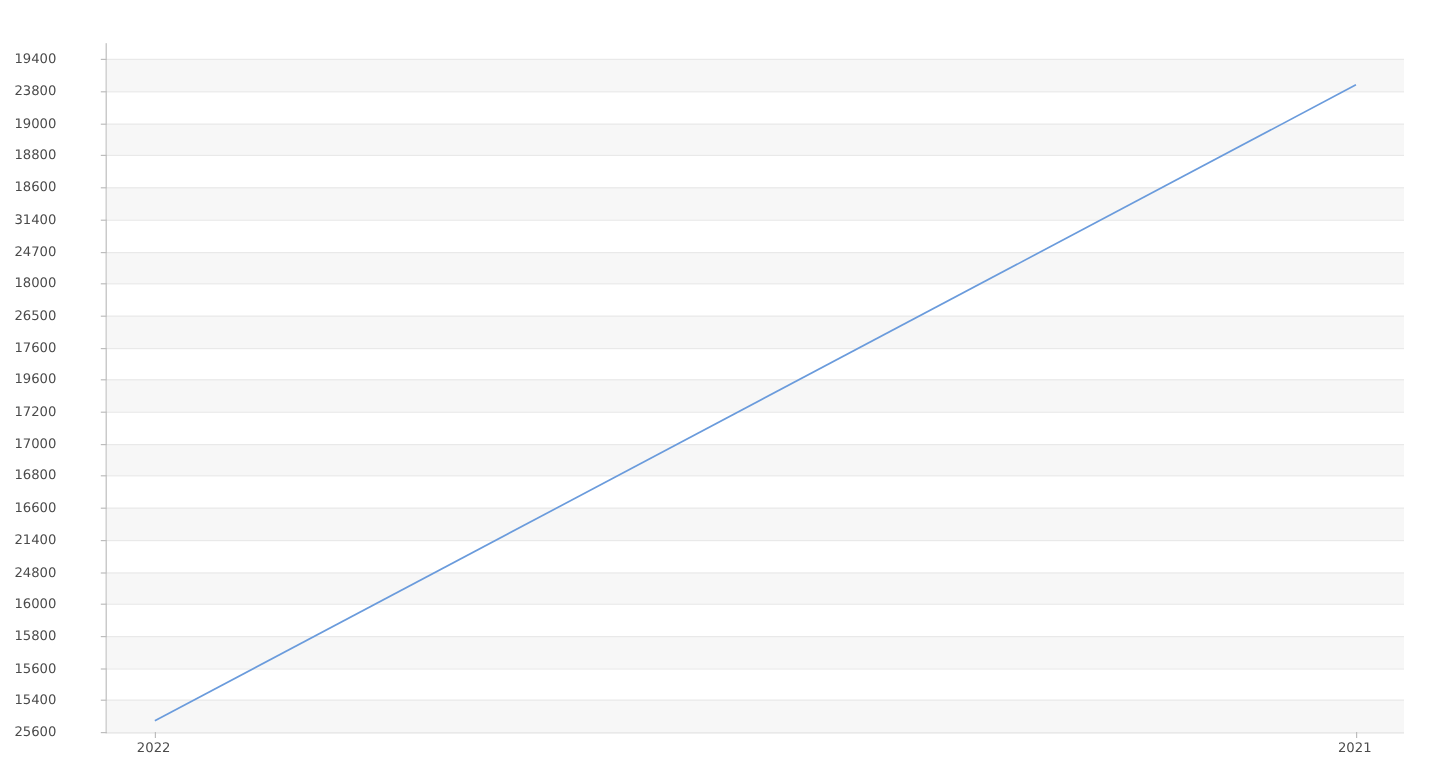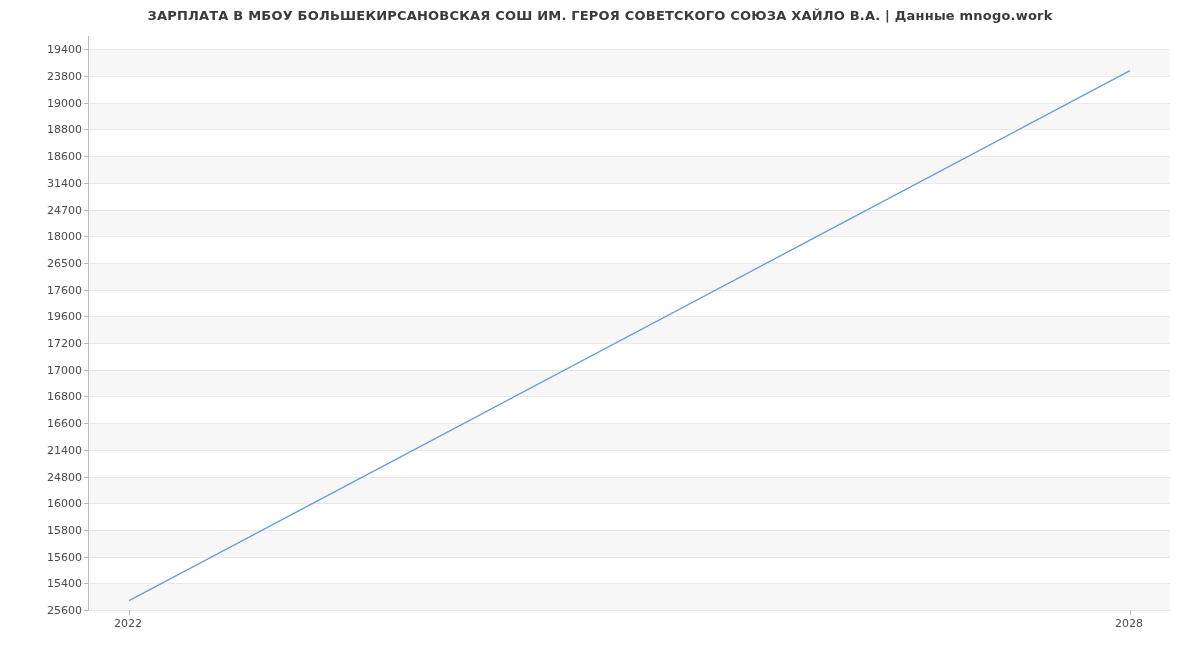--- a/index.html
+++ b/index.html
@@ -48,21 +48,20 @@
     position: absolute;
     left: 0;
     right: 0;
     height: 1px;
     background: #e9e9e9;
   }
   .y-tick-label {
     position: absolute;
     right: 1118px;
     width: 70px;
-    text-align: right;
     font-size: 11px;
     color: #4a4a4a;
     transform: translateY(-50%);
   }
   .x-tick-label {
     position: absolute;
     top: 617px;
     font-size: 11px;
     color: #4a4a4a;
     transform: translateX(-50%);
@@ -87,21 +86,20 @@
     top: 0;
     width: 100%;
     height: 100%;
     overflow: visible;
   }
 </style>
 </head>
 <body>
 
 <div class="chart-wrap">
-  <div class="title">ЗАРПЛАТА В МБОУ БОЛЬШЕКИРСАНОВСКАЯ СОШ ИМ. ГЕРОЯ СОВЕТСКОГО СОЮЗА ХАЙЛО В.А. | Данные mnogo.work</div>
   <div class="plot" id="plot">
       <div class="grid-band" style="top: 13.3488px; height: 26.6977px;"></div>
       <div class="grid-band" style="top: 66.7442px; height: 26.6977px;"></div>
       <div class="grid-band" style="top: 120.14px; height: 26.6977px;"></div>
       <div class="grid-band" style="top: 173.535px; height: 26.6977px;"></div>
       <div class="grid-band" style="top: 226.93px; height: 26.6977px;"></div>
       <div class="grid-band" style="top: 280.326px; height: 26.6977px;"></div>
       <div class="grid-band" style="top: 333.721px; height: 26.6977px;"></div>
       <div class="grid-band" style="top: 387.116px; height: 26.6977px;"></div>
       <div class="grid-band" style="top: 440.512px; height: 26.6977px;"></div>
@@ -173,14 +171,14 @@
     <div class="y-tick-label" style="top: 262.93px;">26500</div>
     <div class="y-tick-label" style="top: 236.233px;">18000</div>
     <div class="y-tick-label" style="top: 209.535px;">24700</div>
     <div class="y-tick-label" style="top: 182.837px;">31400</div>
     <div class="y-tick-label" style="top: 156.14px;">18600</div>
     <div class="y-tick-label" style="top: 129.442px;">18800</div>
     <div class="y-tick-label" style="top: 102.744px;">19000</div>
     <div class="y-tick-label" style="top: 76.0465px;">23800</div>
     <div class="y-tick-label" style="top: 49.3488px;">19400</div>
     <div class="x-tick-label" style="left: 128.037px;">2022</div>
-    <div class="x-tick-label" style="left: 1128.96px;">2028</div>
+    <div class="x-tick-label" style="left: 1128.96px;">2021</div>
   </div>
 
 </body></html>

